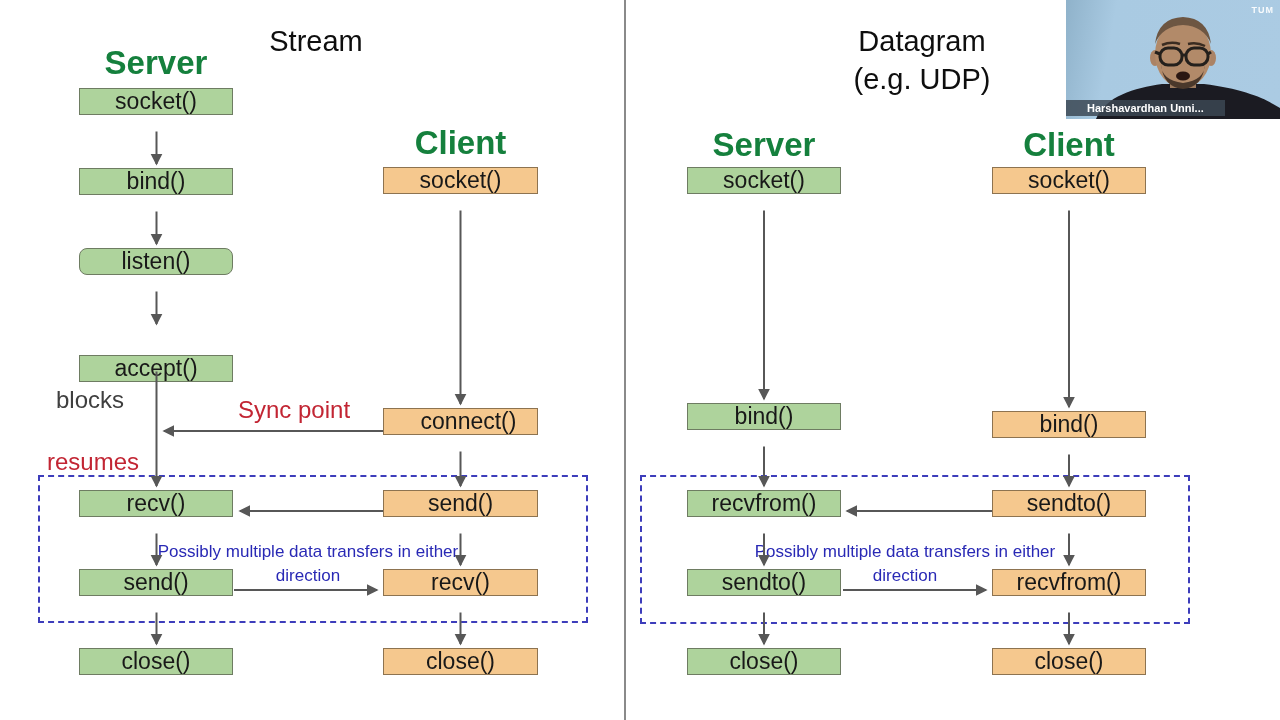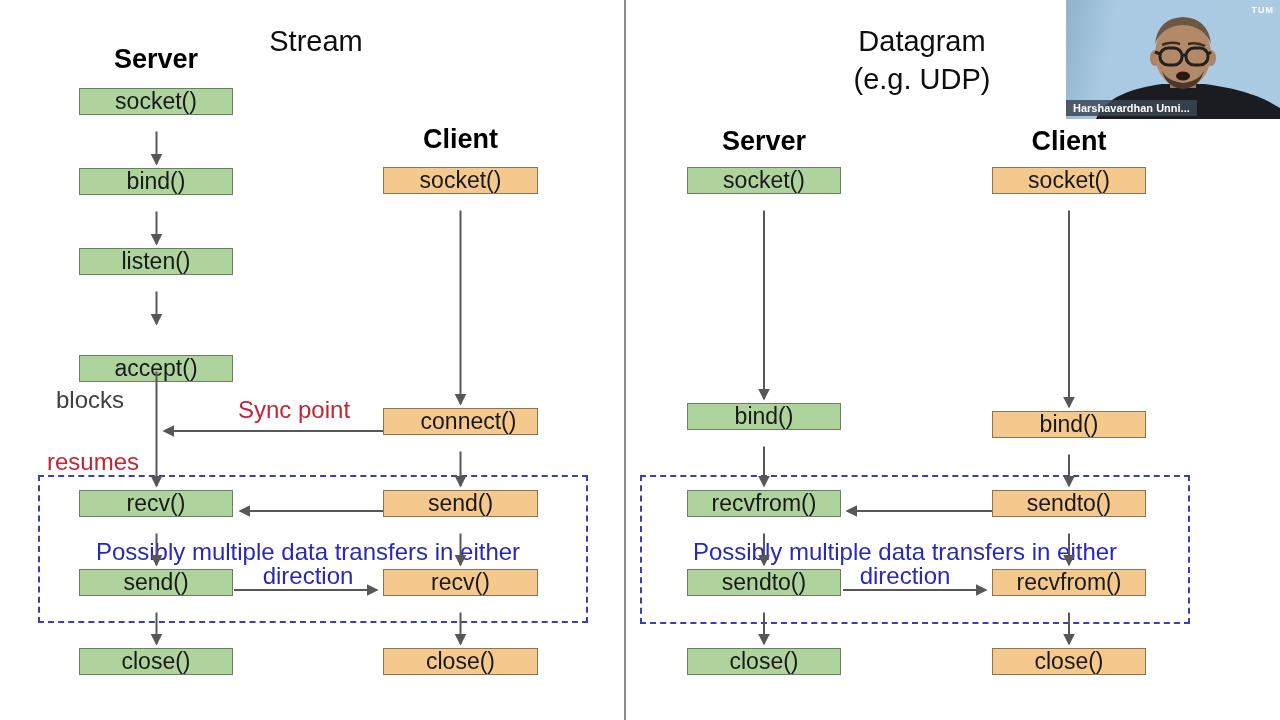--- a/index.html
+++ b/index.html
@@ -10,54 +10,54 @@
   }
 
   .divider { position:absolute; top:0; width:2px; height:720px; background:#8a8a8a; }
 
   .diagram-title {
     position:absolute; text-align:center;
     font-size:29px; line-height:38px; color:#0e0e0e;
   }
   .col-label {
     position:absolute; text-align:center;
-    font-size:27px; font-weight:600; color:#000000;
+    font-size:33px; font-weight:600; color:#15803d;
   }
   .fbox {
     position:absolute; width:154px; height:27px;
     display:flex; align-items:center; justify-content:center;
     font-size:23px; color:#181818;
     box-sizing:border-box;
   }
   .fbox.green  { background:#aed39c; border:1.5px solid #6e7c62; }
   .fbox.orange { background:#f5c88e; border:1.5px solid #8d7350; }
 
   .lbl-red  { position:absolute; font-size:24px; color:#c22533; font-weight:500;text-align:center; }
   .lbl-gray { position:absolute; font-size:24px; color:#3f3f3f; }
 
   .transfer-region {
     position:absolute; width:550px; height:148px;
     border:2px dashed #3d3dbb; box-sizing:border-box;
   }
   .transfer-note {
     position:absolute; width:500px; text-align:center;
-    font-size:24px; line-height:24px; color:#2929b5; font-weight:500;
+    font-size:17px; line-height:24px; color:#2929b5; font-weight:500;
   }
 
   #arrow-layer { position:absolute; left:0; top:0; width:1280px; height:720px; pointer-events:none; }
 
   .webcam {
     position:absolute; left:1066px; top:0; width:214px; height:119px;
     background:linear-gradient(100deg,#8fb2ca 0%,#a9cae2 22%,#abcbe3 100%);
     overflow:hidden;
   }
   .webcam svg { position:absolute; left:0; top:0; }
   .name-bar {
     position:absolute; left:0; top:100px; height:16px;
-    padding:0 7px; background:rgba(60,71,84,0.84);
+    padding:0 21px; background:rgba(60,71,84,0.84);
     color:#ffffff; font-size:11px; line-height:16px; font-weight:bold;
     white-space:nowrap;
   }
   .tum-logo {
     position:absolute; right:6px; top:5px;
     color:rgba(255,255,255,0.92); font-size:9px; font-weight:bold; letter-spacing:1px;margin-left:25px;
   }
 </style>
 </head>
 <body>
@@ -69,21 +69,21 @@
   <div>
     <div class="diagram-title" style="left:196px; top:22px; width:240px;">
       <div>Stream</div>
     </div>
 
     <div class="col-label" style="left:79px; top:44px; width:154px;">Server</div>
     <div class="col-label" style="left:383px; top:124px; width:155px;">Client</div>
 
     <div class="fbox green" style="left:79px; top:88px;">socket()</div>
     <div class="fbox green" style="left:79px; top:168px;">bind()</div>
-    <div class="fbox green" style="left:79px; top:248px;">listen()</div>
+    <div class="fbox green" style="left:79px; top:248px;border-radius:8px;">listen()</div>
     <div class="fbox green" style="left:79px; top:328px;margin-top:27px;">accept()</div>
     <div class="fbox green" style="left:79px; top:490px;">recv()</div>
     <div class="fbox green" style="left:79px; top:569px;">send()</div>
     <div class="fbox green" style="left:79px; top:648px;">close()</div>
 
     <div class="fbox orange" style="left:383px; top:167px; width:155px;">socket()</div>
     <div class="fbox orange" style="left:383px; top:408px; width:155px;padding-left:16px;">connect()</div>
     <div class="fbox orange" style="left:383px; top:490px; width:155px;">send()</div>
     <div class="fbox orange" style="left:383px; top:569px; width:155px;">recv()</div>
     <div class="fbox orange" style="left:383px; top:648px; width:155px;">close()</div>

